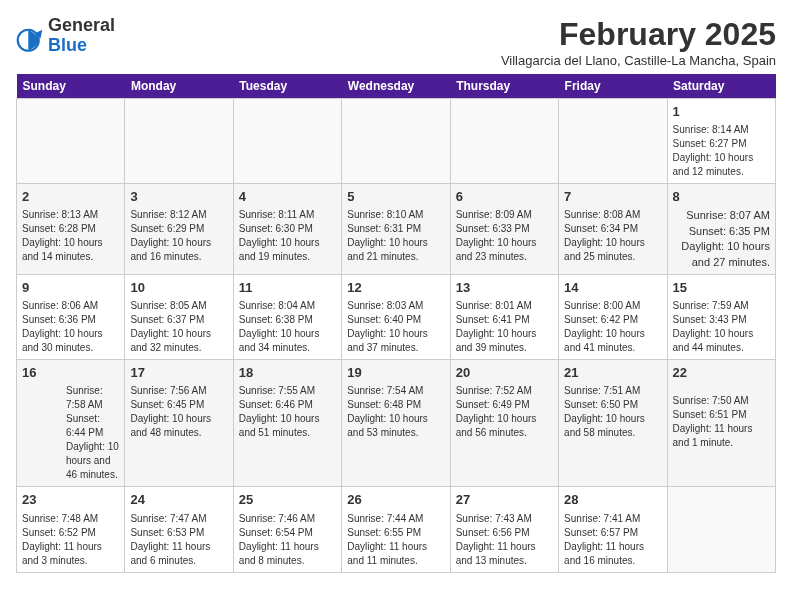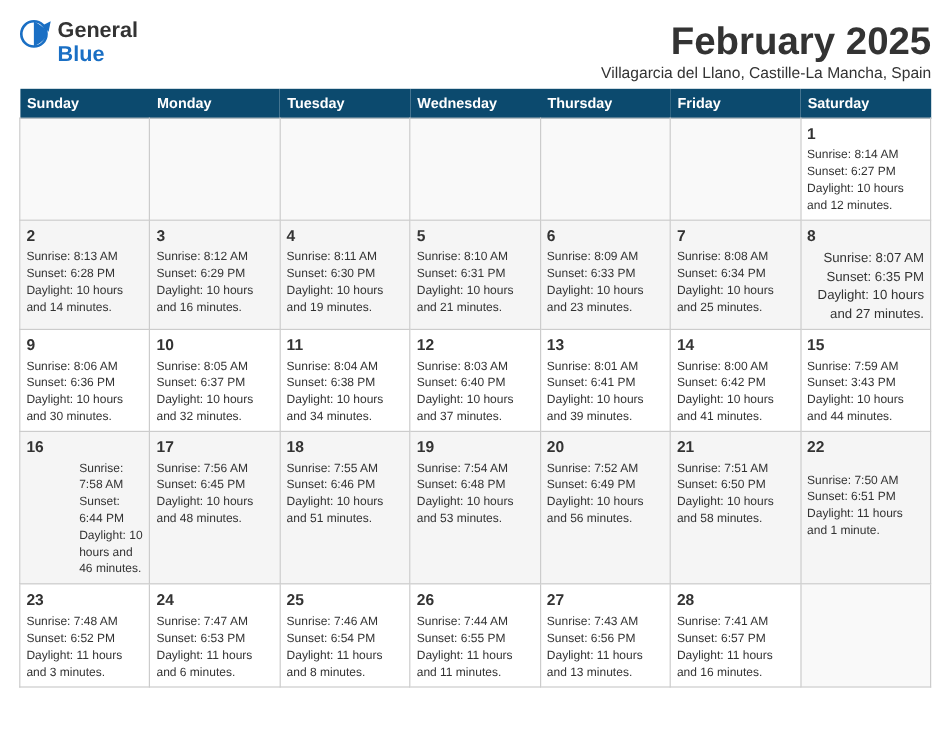--- a/index.html
+++ b/index.html
@@ -11,21 +11,21 @@
       padding: 16px;
     }
     .header-top {
       display: flex;
       align-items: flex-start;
       justify-content: space-between;
       margin-bottom: 4px;
     }
     .logo {
       display: flex;
-      align-items: flex-start;
+      align-items: flex-end;
       gap: 4px;
     }
     .logo-text {
       font-size: 18px;
       font-weight: bold;
       line-height: 1.1;
     }
     .logo-general { color: #333; }
     .logo-blue { color: #1a6fc4; }
     .logo-icon {
@@ -44,21 +44,21 @@
       font-size: 13px;
       color: #333;
     }
     .calendar {
       width: 100%;
       border-collapse: collapse;
       margin-top: 6px;
       font-size: 10.5px;
     }
     .calendar th {
-      background: #0c4a6e;
+      background: #4c1d95;
       color: #fff;
       text-align: left;
       padding: 5px 6px;
       font-size: 12px;
       font-weight: bold;
     }
     .calendar td {
       border: 1px solid #ccc;
       vertical-align: top;
       padding: 4px 5px;

